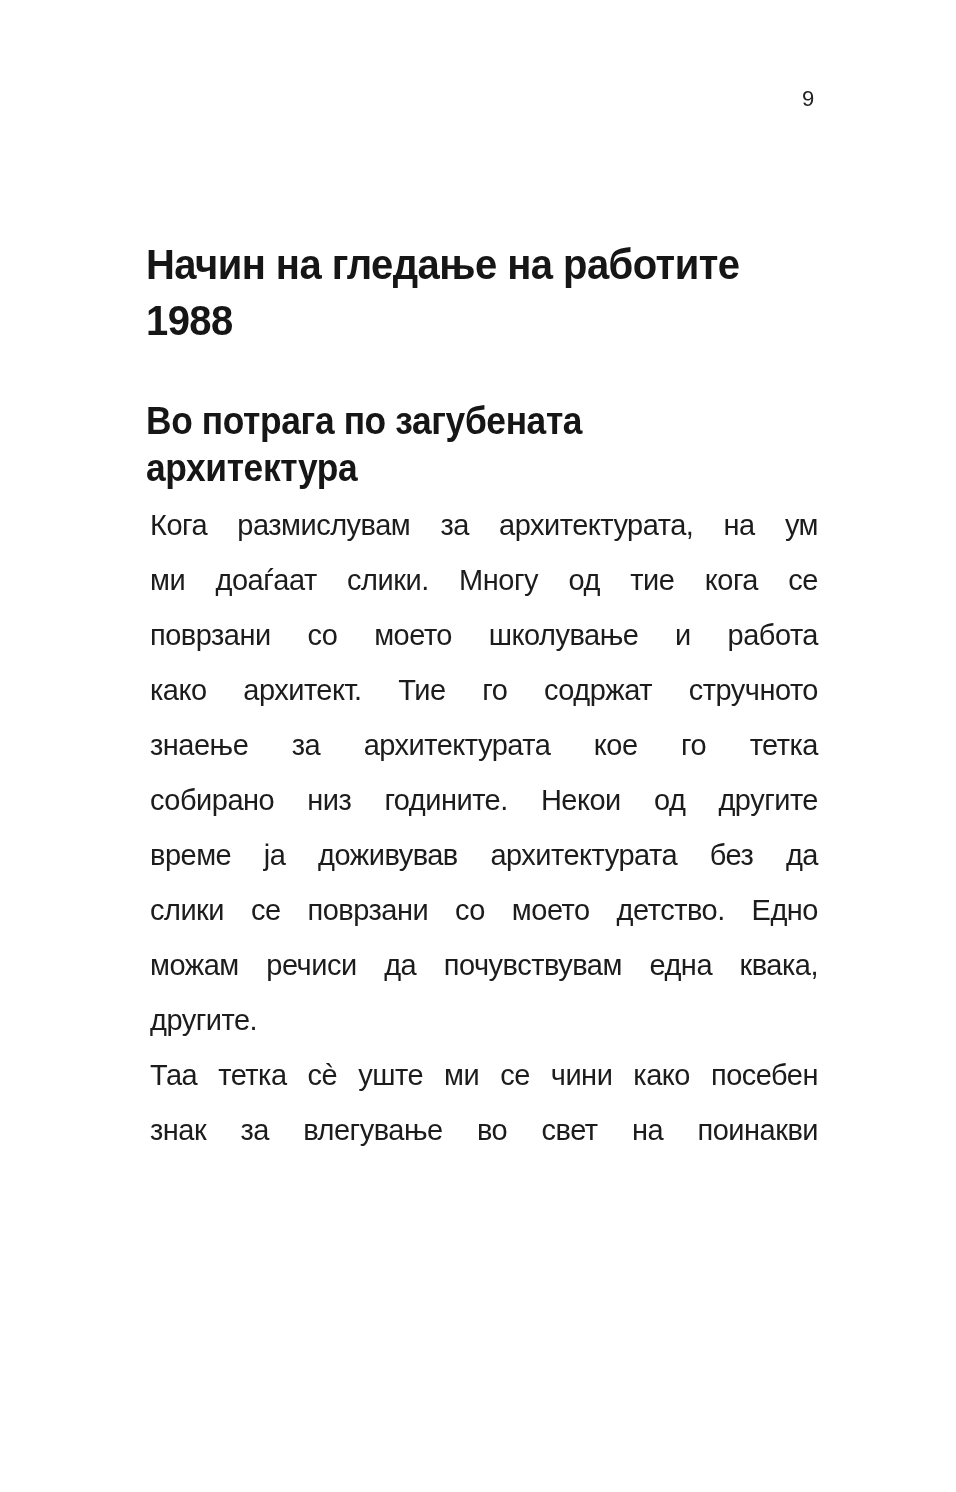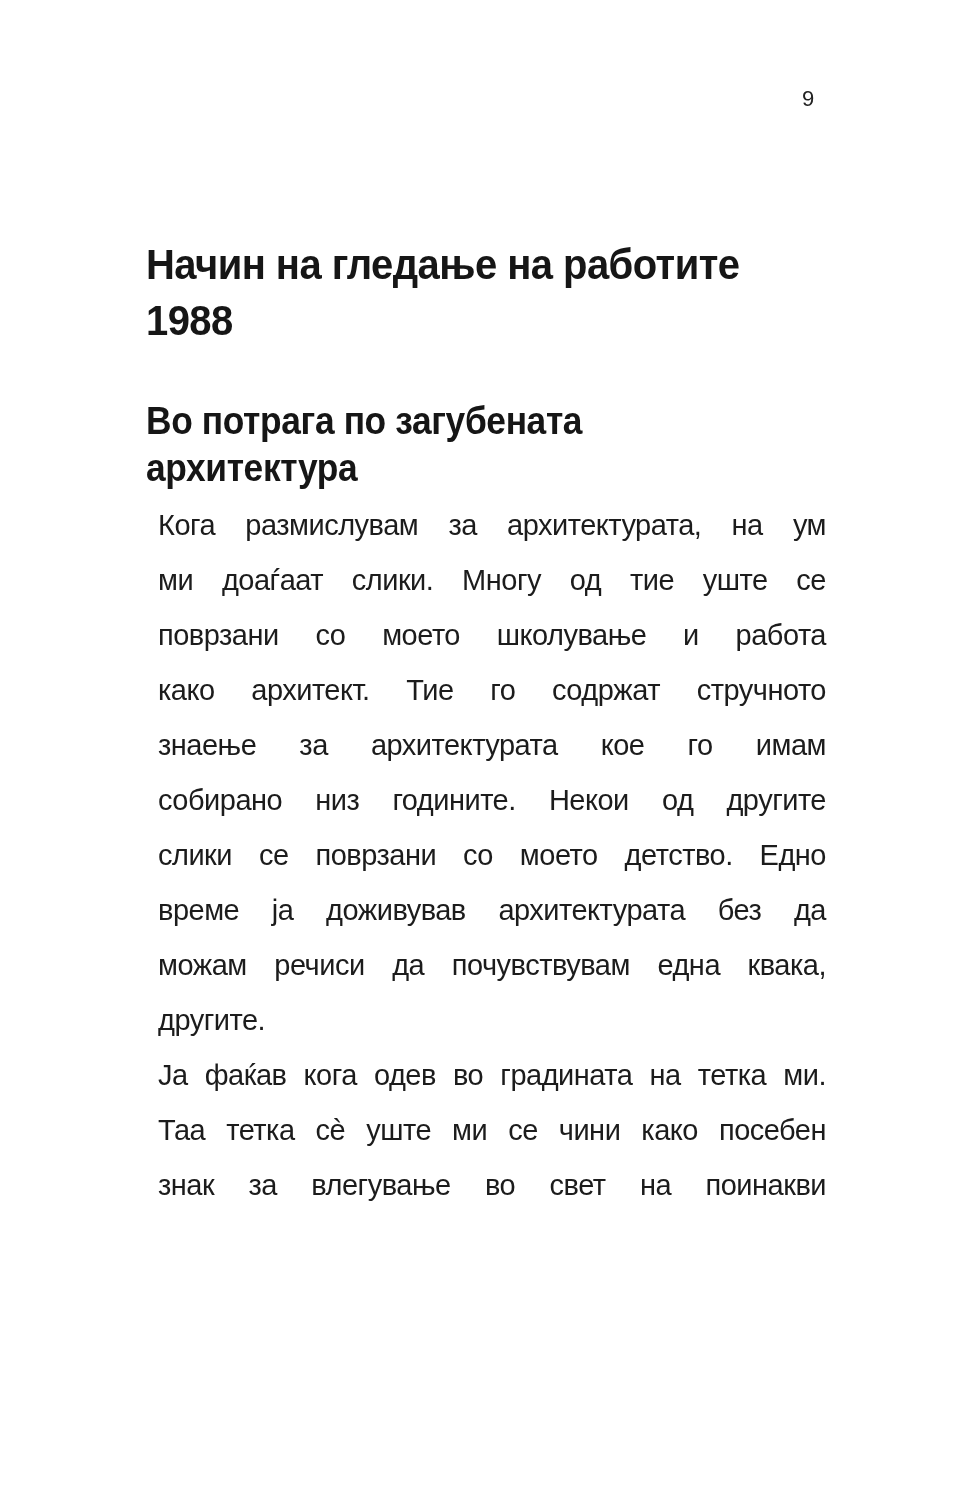--- a/index.html
+++ b/index.html
@@ -56,21 +56,21 @@
       transform: scaleX(0.93);
       transform-origin: left top;
       color: #161616;
     }
     .section-title span {
       display: block;
       white-space: nowrap;
     }
     .body-text {
       position: absolute;
-      left: 158px;
+      left: 150px;
       top: 500px;
       width: 668px;
     }
     .line {
       display: block;
       height: 55px;
       line-height: 50px;
       font-size: 29px;
       white-space: nowrap;
       text-align: justify;
@@ -93,28 +93,27 @@
 </h1>
 
 <h2 class="section-title">
   <span>Во потрага по загубената</span>
   <span>архитектура</span>
 </h2>
 
 <div class="body-text">
   <div>
     <span class="line">Кога размислувам за архитектурата, на ум</span>
-    <span class="line">ми доаѓаат слики. Многу од тие уште се</span>
+    <span class="line">ми доаѓаат слики. Многу од тие кога се</span>
     <span class="line">поврзани со моето школување и работа</span>
     <span class="line">како архитект. Тие го содржат стручното</span>
-    <span class="line">знаење за архитектурата кое го имам</span>
+    <span class="line">знаење за архитектурата кое го тетка</span>
     <span class="line">собирано низ годините. Некои од другите</span>
+    <span class="line">време ја доживував архитектурата без да</span>
     <span class="line">слики се поврзани со моето детство. Едно</span>
-    <span class="line">време ја доживував архитектурата без да</span>
     <span class="line">можам речиси да почувствувам една квака,</span>
     <span class="line last">другите.</span>
   </div>
   <div>
-    <span class="line">Ја фаќав кога одев во градината на тетка ми.</span>
     <span class="line">Таа тетка сè уште ми се чини како посебен</span>
     <span class="line">знак за влегување во свет на поинакви</span>
   </div>
 </div>
 
 </body></html>

